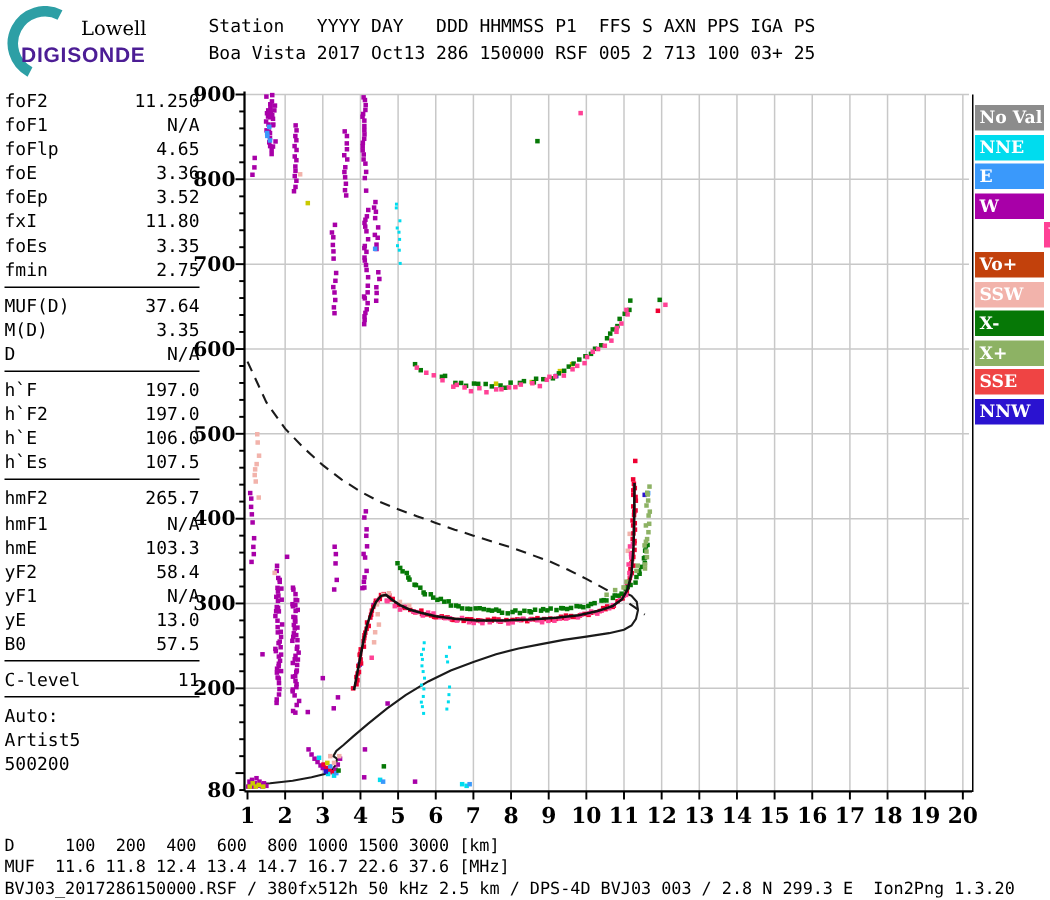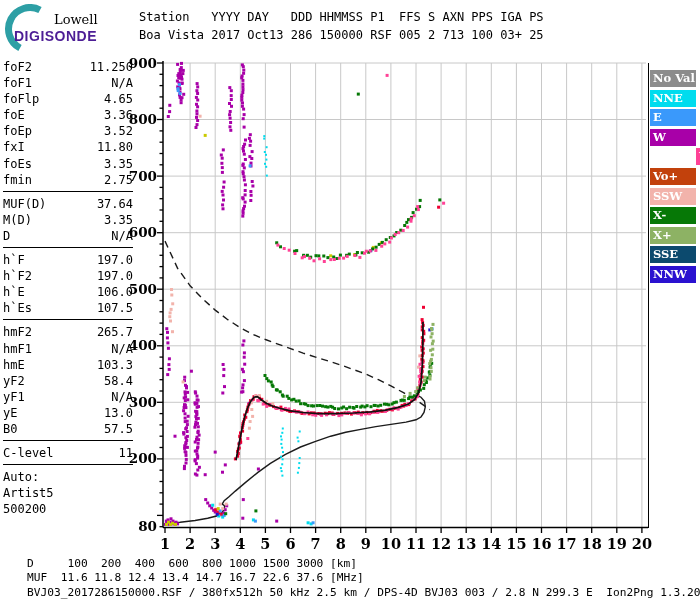--- a/index.html
+++ b/index.html
@@ -14,21 +14,21 @@
   .hdr.l1{top:10px;} .hdr.l2{top:28px;}
   .panel{position:absolute;left:3px;top:59px;width:130px;font-size:12px;line-height:16.1px;}
   .prow{display:flex;justify-content:space-between;height:16.1px;}
   .pdiv{border-top:1px solid #000;margin:3px 0 4px 0;}
   .pfoot{height:16.1px;}
   .chart{position:absolute;left:0;top:0;width:700px;height:600px;pointer-events:none;}
   .legend-box{position:absolute;left:650px;width:46px;height:17px;
               font-family:"DejaVu Serif",serif;font-weight:bold;font-size:11.5px;color:#fff;
               padding:1px 0 0 3px;box-sizing:border-box;line-height:15px;}
   .sep{position:absolute;left:648px;top:63px;width:1px;height:465px;background:#000;}
-  .foot{position:absolute;left:3px;white-space:pre;font-size:11.2px;margin-left:24px;}
+  .foot{position:absolute;left:3px;white-space:pre;font-size:11.2px;}
   .foot.d{top:557px;} .foot.m{top:571px;} .foot.f{top:586px;}
 </style>
 </head>
 <body>
 
 <div class="stage">
 
   <div class="logo">
     <svg width="130" height="48">
       <path d="M36 6 A 21 21 0 0 0 16 44" fill="none" stroke="#2D9FA5" stroke-width="7"></path>
@@ -1001,21 +1001,21 @@
   <div>
       <div class="legend-box" style="background: rgb(140, 140, 140); top: 70px;">No Val</div>
       <div class="legend-box" style="background: rgb(0, 220, 238); top: 89.6px;">NNE</div>
       <div class="legend-box" style="background: rgb(58, 153, 251); top: 109.2px;">E</div>
       <div class="legend-box" style="background: rgb(168, 0, 168); top: 128.8px;">W</div>
       <div class="legend-box" style="background: rgb(255, 66, 150); top: 148.4px; margin-left: 46px;">Vo-</div>
       <div class="legend-box" style="background: #c2410c; top: 168px;">Vo+</div>
       <div class="legend-box" style="background: rgb(242, 179, 171); top: 187.6px;">SSW</div>
       <div class="legend-box" style="background: rgb(6, 120, 6); top: 207.2px;">X-</div>
       <div class="legend-box" style="background: rgb(141, 178, 100); top: 226.8px;">X+</div>
-      <div class="legend-box" style="background: #0c4a6e; top: 246.4px;">SSE</div>
+      <div class="legend-box" style="background: #ef4444; top: 246.4px;">SSE</div>
       <div class="legend-box" style="background: rgb(42, 18, 208); top: 266px;">NNW</div>
     </div>
   <div class="sep"></div>
 
   <div class="foot d">D     100  200  400  600  800 1000 1500 3000 [km]</div>
   <div class="foot m">MUF  11.6 11.8 12.4 13.4 14.7 16.7 22.6 37.6 [MHz]</div>
   <div class="foot f">BVJ03_2017286150000.RSF / 380fx512h 50 kHz 2.5 km / DPS-4D BVJ03 003 / 2.8 N 299.3 E  Ion2Png 1.3.20</div>
 
 </div>
 

